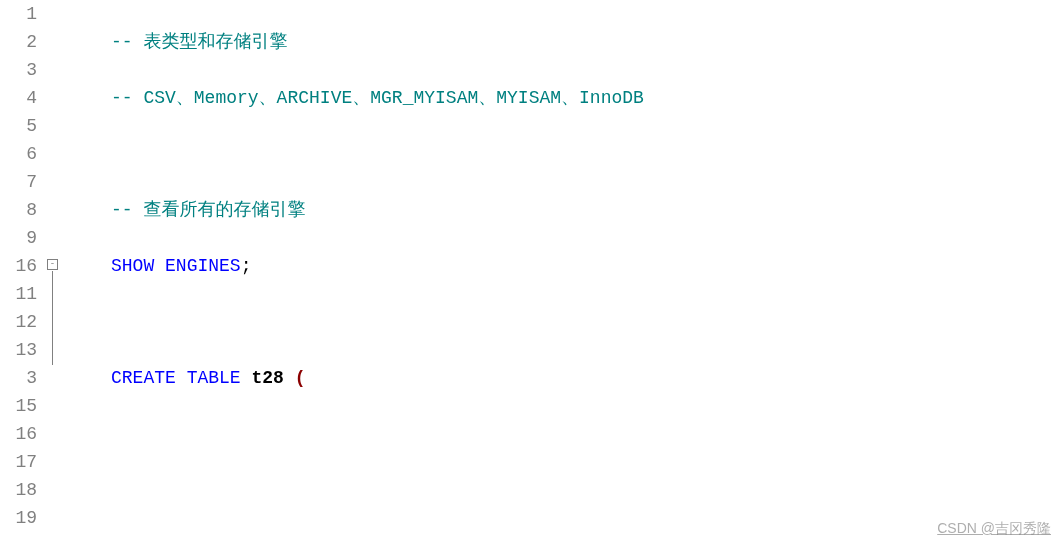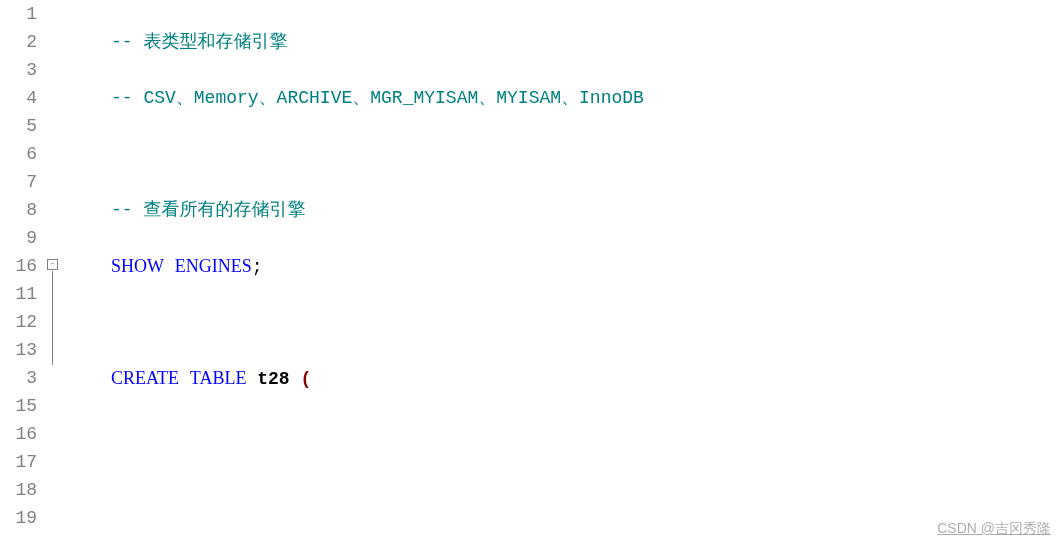--- a/index.html
+++ b/index.html
@@ -49,21 +49,21 @@
       background: #808080;
     }
     .code-area {
       flex: 1;
       line-height: 28px;
       white-space: pre;
       margin-left: 48px;
     }
     .line { height: 28px; }
     .comment { color: #008080; }
-    .keyword { color: #0000ff; font-family: Liberation Serif, serif; }
+    .keyword { color: #0000ff; }
     .paren { color: #8b0000; font-weight: bold; }
     .ident { color: #000000; font-weight: bold; }
     .punct { color: #000000; }
     .watermark {
       position: absolute;
       right: 10px;
       bottom: 8px;
       color: rgba(120,120,120,0.6);
       font-size: 14px;
       font-family: sans-serif;

